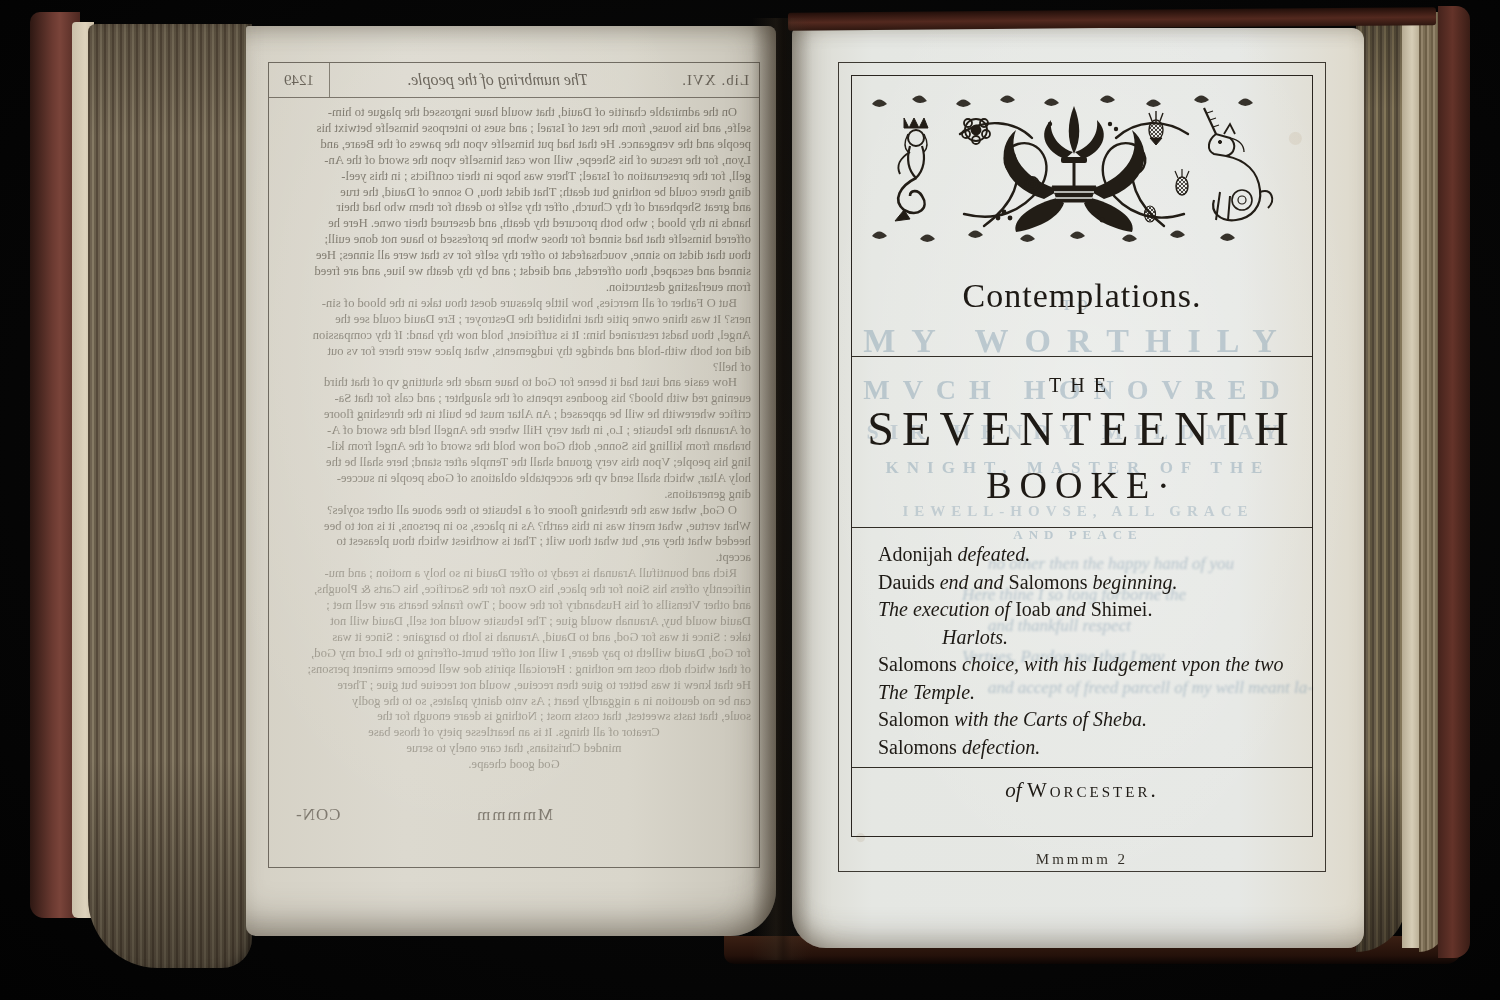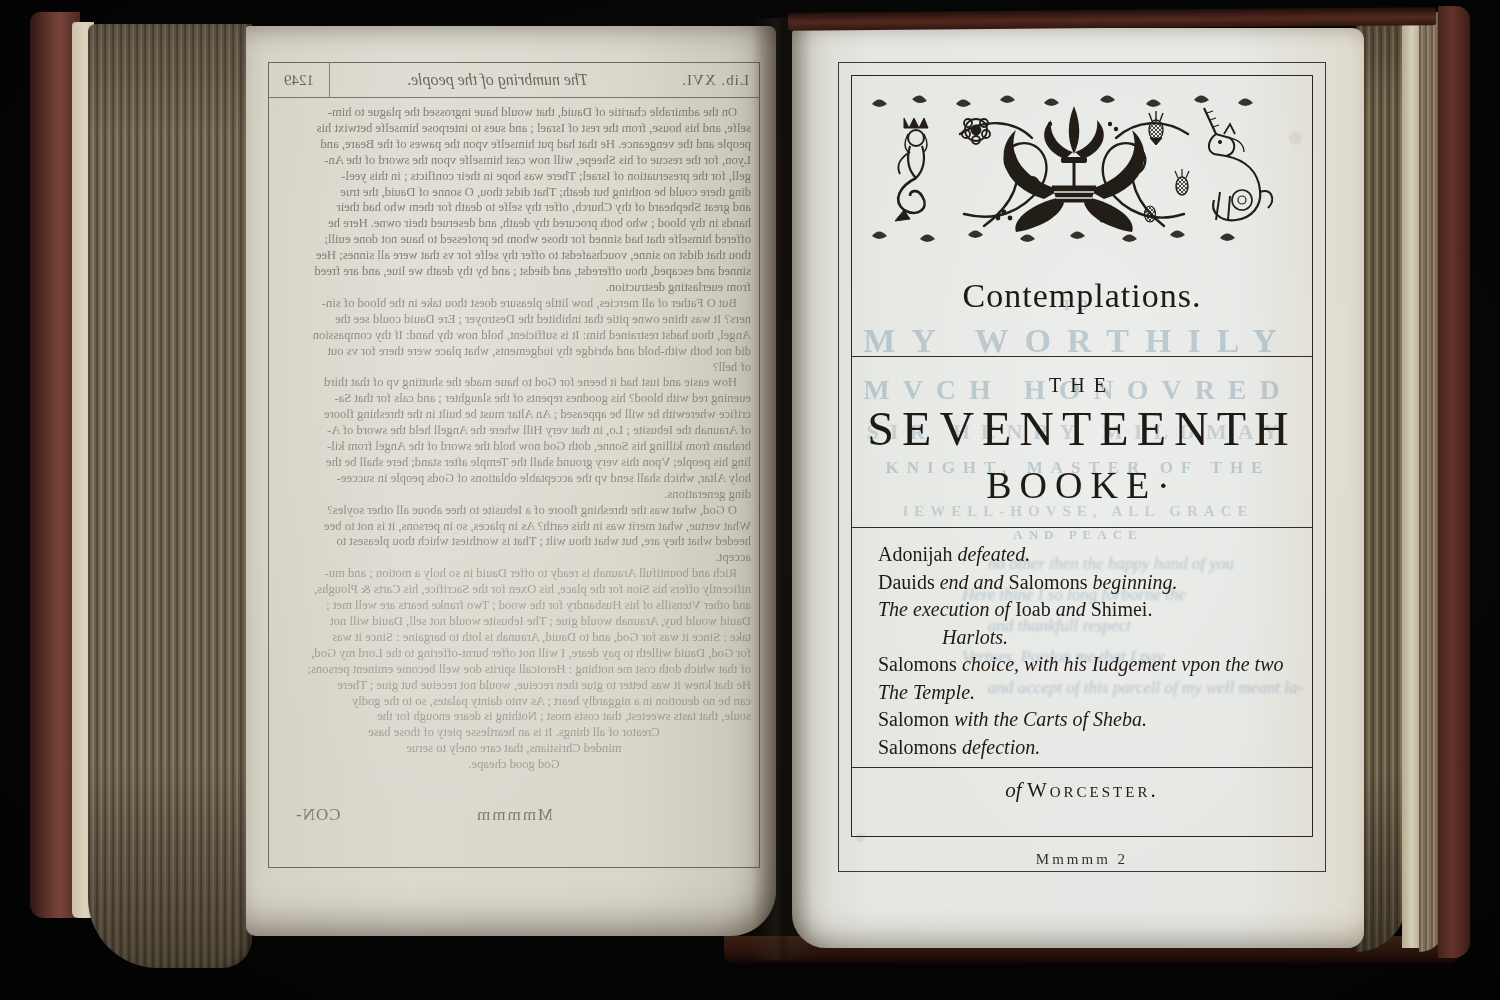--- a/index.html
+++ b/index.html
@@ -157,21 +157,21 @@
         <div class="ded-3">SIR HENRY MILDMAY</div>
         <div class="ded-4">KNIGHT, MASTER OF THE</div>
         <div class="ded-5">IEWELL-HOVSE, ALL GRACE</div>
         <div class="ded-6">AND PEACE</div>
       </div>
     <div class="ghost ghost-italic" id="ghost-italic">
         <div>no other then the happy hand of you</div>
         <div>Here thine I so long forborne the</div>
         <div>and thankfull respect</div>
         <div>Vertues, Pardon me that I pay</div>
-        <div>and accept of this parcell of my well meant la-</div>
+        <div>and accept of freed parcell of my well meant la-</div>
       </div>
 
     <div class="frame-outer">
       <div class="frame-inner">
 
         
         <svg class="headpiece" viewBox="0 0 420 150" preserveAspectRatio="none">
           <defs>
             <path id="leaf" d="M0,0 Q7,-9 15,0 Q7,6 0,0 Z"></path>
             <pattern id="xh" width="4" height="4" patternUnits="userSpaceOnUse">

